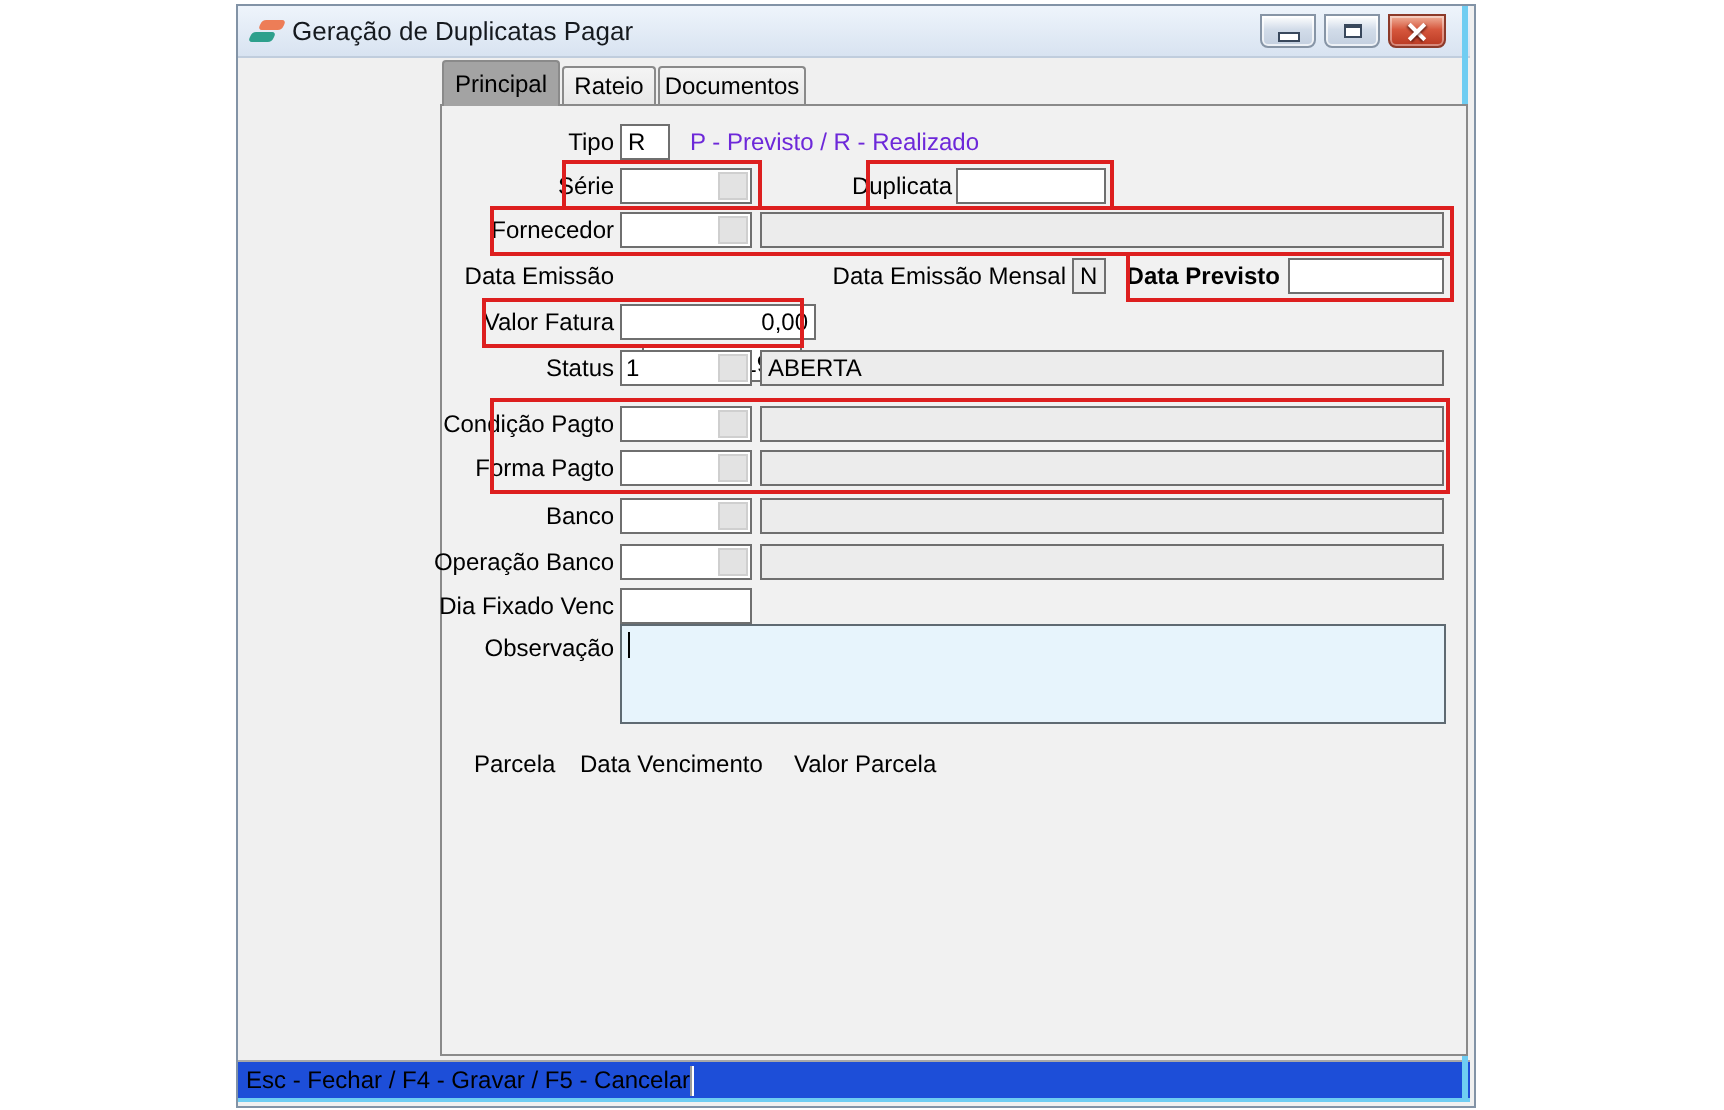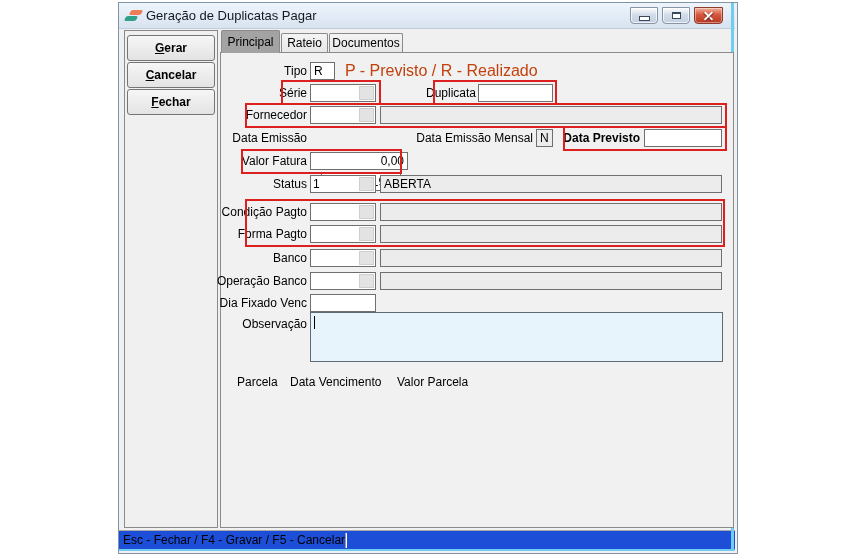--- a/index.html
+++ b/index.html
@@ -73,21 +73,21 @@
   .combo{position:absolute;box-sizing:border-box;height:18px;border:1px solid #6f6f6f;background:#fff;display:flex;width:66px;}
   .combo input{
     border:none;outline:none;flex:1;min-width:0;background:transparent;
     font-family:"Liberation Sans",sans-serif;font-size:12px;padding:0 2px;color:#000;
   }
   .combo .cbtn{width:15px;margin:1px;background:#e3e3e3;border:1px solid #cfcfcf;box-sizing:border-box;}
   .rofield{
     position:absolute;box-sizing:border-box;height:18px;border:1px solid #6f6f6f;background:#ececec;
     font-size:12px;line-height:16px;padding:0 3px;color:#000;left:159px;width:342px;
   }
-  .hint{position:absolute;font-size:16px;line-height:18px;color:#c2410c;white-space:nowrap;}
+  .hint{position:absolute;font-size:12px;line-height:18px;color:#6d28d9;white-space:nowrap;}
   .obs-wrap{position:absolute;left:89px;top:259px;width:413px;height:50px;}
   .obs-wrap textarea{
     width:100%;height:100%;box-sizing:border-box;background:#e7f4fc;border:1px solid #5f6a72;
     resize:none;font-family:"Liberation Sans",sans-serif;font-size:12px;padding:2px 3px;
   }
   .caret{position:absolute;left:4px;top:4px;width:1px;height:13px;background:#000;pointer-events:none;}
   .pheaders{position:absolute;top:322px;left:0;height:16px;width:510px;font-size:12px;}
   .pheaders span{position:absolute;white-space:nowrap;}
   
   .rbox{position:absolute;box-sizing:border-box;border:2px solid #dd1f1f;pointer-events:none;z-index:5;}
@@ -114,25 +114,20 @@
       </div>
       <div class="cap-btn">
         <span class="glyph-max"></span>
       </div>
       <div class="cap-btn close">
         <span class="glyph-close"></span>
       </div>
     </div>
   </div>
 
-  <div class="action-panel">
-    <button class="side-btn" style="top:4px;"><span class="u">G</span><span>erar</span></button>
-    <button class="side-btn" style="top:31px;"><span class="u">C</span><span>ancelar</span></button>
-    <button class="side-btn" style="top:58px;"><span class="u">F</span><span>echar</span></button>
-  </div>
 
   <div class="tabcontrol">
     <div class="tab active">Principal</div>
     <div class="tab i1">Rateio</div>
     <div class="tab i2">Documentos</div>
 
     <div class="tabpanel">
 
       <div class="frow" style="top:9px;">
         <span class="flabel">Tipo</span>

